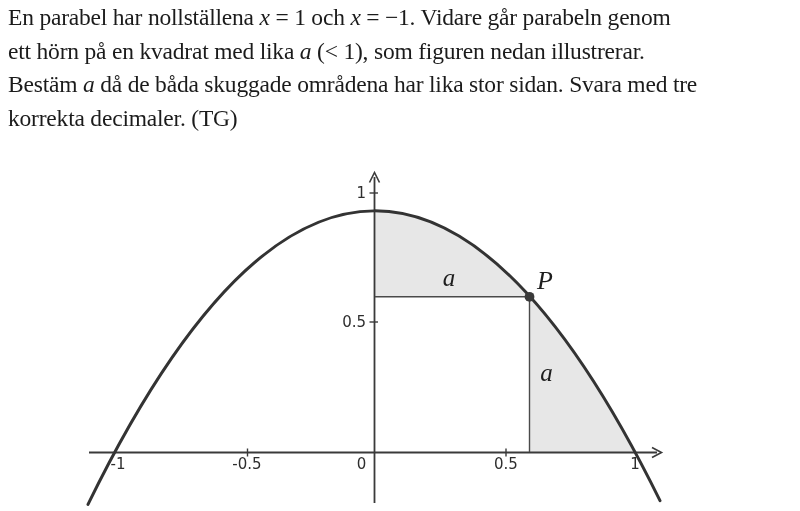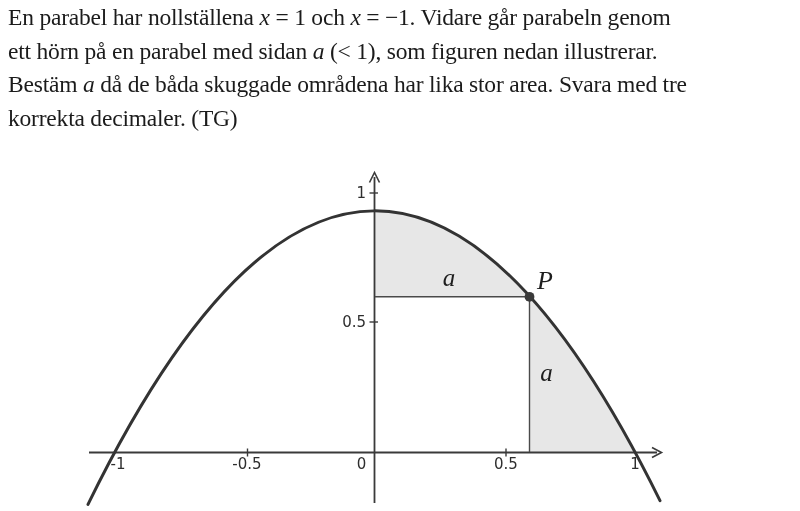--- a/index.html
+++ b/index.html
@@ -14,22 +14,22 @@
   .tick-label{font-family:"DejaVu Sans","Liberation Sans",sans-serif;font-size:15px;fill:#2e2e2e;}
   .math-label{font-family:"Liberation Serif","DejaVu Serif",serif;font-style:italic;fill:#1e1e1e;}
 </style>
 </head>
 <body>
 
 <div id="page">
 
   <div id="problem-text">
     <div class="pline"><span>En parabel har nollställena </span><span class="seg-italic">x</span><span> = 1 och </span><span class="seg-italic">x</span><span> = −1. Vidare går parabeln genom</span></div>
-    <div class="pline"><span>ett hörn på en parabel med sidan </span><span class="seg-italic">a</span><span> (&lt; 1), som figuren nedan illustrerar.</span></div>
-    <div class="pline"><span>Bestäm </span><span class="seg-italic">a</span><span> då de båda skuggade områdena har lika stor area. Svara med tre</span></div>
+    <div class="pline"><span>ett hörn på en kvadrat med lika </span><span class="seg-italic">a</span><span> (&lt; 1), som figuren nedan illustrerar.</span></div>
+    <div class="pline"><span>Bestäm </span><span class="seg-italic">a</span><span> då de båda skuggade områdena har lika stor sidan. Svara med tre</span></div>
     <div class="pline"><span>korrekta decimaler. (</span><span class="seg-bold">TG</span><span>)</span></div>
   </div>
 
   <svg id="figure-graph" viewBox="0 0 800 511" xmlns="http://www.w3.org/2000/svg">
 
     <path d="M 375 211 Q 452.5 211 530 296.6 L 375 296.6 Z" fill="#e7e7e7"></path>
     <path d="M 530 296.6 Q 582.4 354.5 635 452.5 L 530 452.5 Z" fill="#e7e7e7"></path>
 
     <line x1="89" y1="452.5" x2="657" y2="452.5" stroke="#3a3a3a" stroke-width="1.8"></line>
     <polyline points="652,447.5 661.5,452.5 652,457.5" fill="none" stroke="#3a3a3a" stroke-width="1.6"></polyline>

